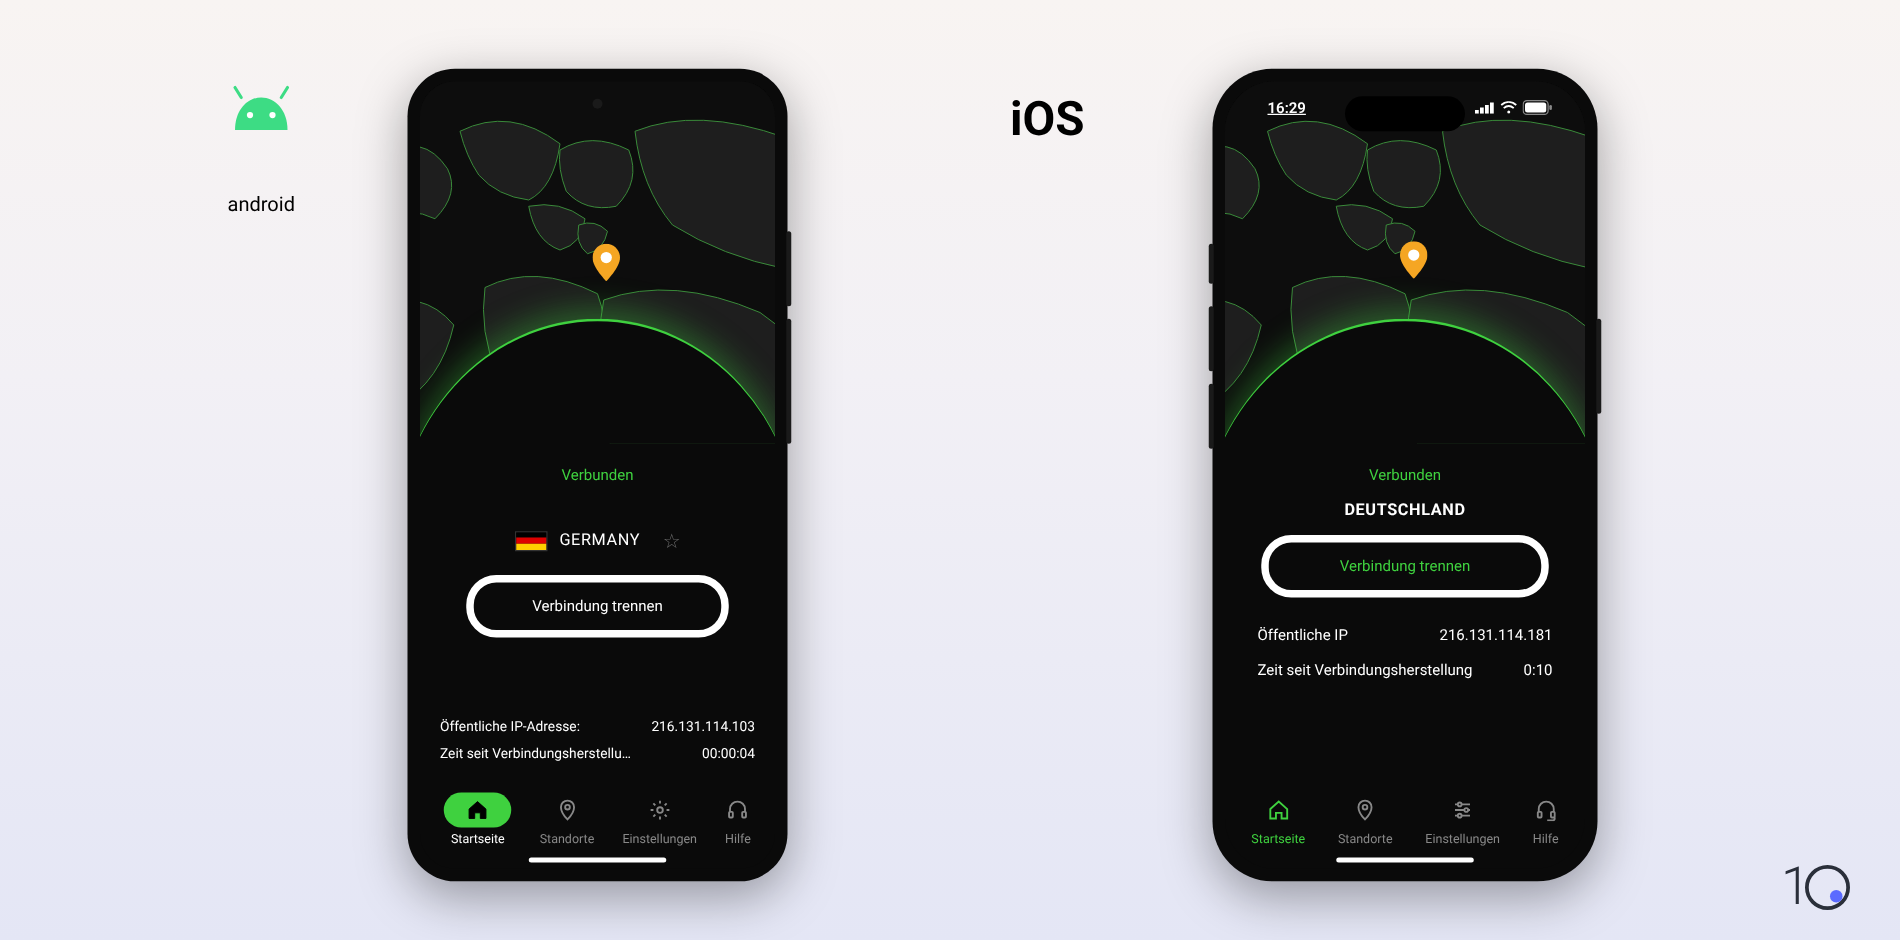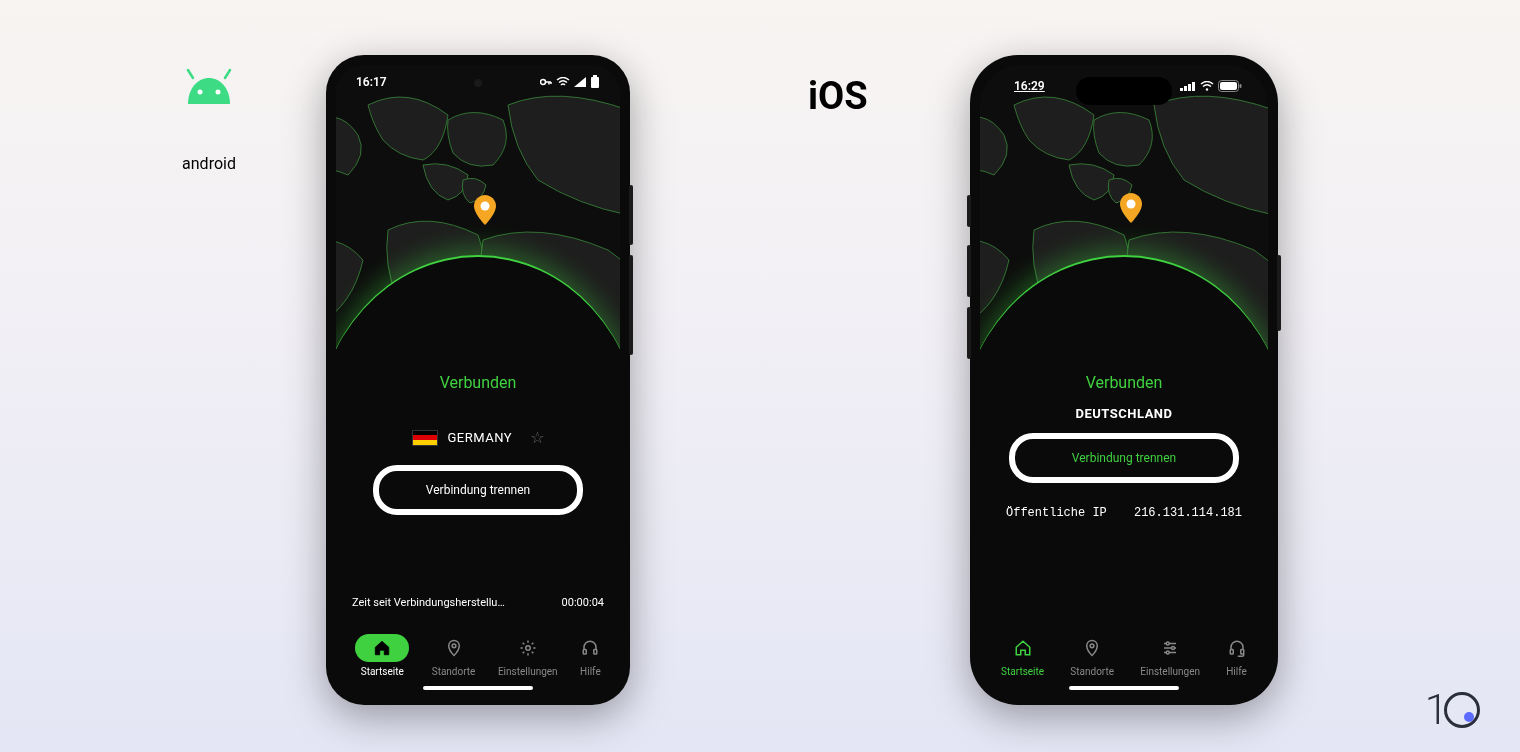--- a/index.html
+++ b/index.html
@@ -76,21 +76,21 @@
     box-shadow: 0 -8px 24px rgba(63,209,63,0.35);
     background: #0a0a0a;
   }
   .map-pin {
     position: absolute;
     width: 22px; height: 30px;
   }
 
   
   .content { position: absolute; top: 290px; left: 0; right: 0; bottom: 70px; display: flex; flex-direction: column; align-items: center; }
-  .status-text { color: #3fd13f; font-size: 16px; margin-top: 18px; }
+  .status-text { color: #3fd13f; font-size: 12px; margin-top: 18px; }
 
   .country-row { display: flex; align-items: center; gap: 10px; margin-top: 36px; }
   .flag-de { width: 26px; height: 16px; display: flex; flex-direction: column; border: 1px solid #333; }
   .flag-de div { flex: 1; }
   .country-name { font-size: 13px; font-weight: 400; letter-spacing: 0.5px; }
   .star-icon { color: #666; font-size: 16px; margin-left: 8px; }
 
   .disconnect-btn {
     margin-top: 18px;
     border: 6px solid #ffffff;
@@ -101,21 +101,21 @@
     font-size: 12px;
     width: 210px;
     text-align: center;
   }
   .ios-phone .disconnect-btn { color: #3fd13f; width: 230px; }
   .ios-phone .country-name-ios { font-size: 13px; font-weight: 700; margin-top: 14px; letter-spacing: 0.5px; }
 
   .info-section { margin-top: auto; width: 100%; padding: 0 16px 12px; font-size: 11px; }
   .info-row { display: flex; justify-content: space-between; padding: 4px 0; }
   .ios-phone .info-section { margin-top: 16px; padding: 0 26px; font-size: 12px; }
-  .ios-phone .info-row { padding: 7px 0; font-family: Liberation Mono, monospace; }
+  .ios-phone .info-row { padding: 7px 0; }
 
   
   .bottom-nav {
     position: absolute; bottom: 0; left: 0; right: 0; height: 70px;
     display: flex; justify-content: space-around; align-items: center;
     padding: 6px 8px 16px;
   }
   .nav-item { display: flex; flex-direction: column; align-items: center; gap: 4px; color: #888; font-size: 10px; }
   .nav-item.active { color: #fff; }
   .ios-phone .nav-item.active { color: #3fd13f; }
@@ -150,39 +150,20 @@
 </div>
 
 <div class="os-label ios-label">iOS</div>
 
 <div class="phone android-phone">
   <div class="side-btn sb1"></div>
   <div class="side-btn sb2"></div>
   <div class="phone-screen">
     <div class="notch-dot"></div>
 
-    <div class="status-bar">
-      <span>16:17</span>
-      <div class="status-right">
-        <svg width="12" height="10" viewBox="0 0 12 10">
-            <circle cx="3" cy="5" r="2.5" fill="none" stroke="#fff" stroke-width="1.5"></circle>
-            <path d="M5.5 5 H11 M9 5 V7.5 M11 5 V7" stroke="#fff" stroke-width="1.5"></path>
-          </svg>
-        <svg width="14" height="10" viewBox="0 0 14 10">
-            <path d="M1 3 Q7 -2 13 3 M3 5.5 Q7 2 11 5.5 M5 8 Q7 6 9 8" fill="none" stroke="#fff" stroke-width="1.5"></path>
-          </svg>
-        <svg width="12" height="10" viewBox="0 0 12 10">
-            <path d="M0 10 L12 10 L12 0 Z" fill="#fff"></path>
-          </svg>
-        <svg width="10" height="14" viewBox="0 0 10 14">
-            <rect x="1" y="2" width="8" height="11" rx="1" fill="#fff"></rect>
-            <rect x="3" y="0" width="4" height="2" fill="#fff"></rect>
-          </svg>
-      </div>
-    </div>
 
     <div class="map-section">
       <svg class="map-svg" viewBox="0 0 300 290" preserveAspectRatio="xMidYMid slice">
         <rect width="300" height="290" fill="#0d0d0d"></rect>
         <g fill="#1e1e1e" stroke="#3a8a3a" stroke-width="0.8">
           <path d="M-20 60 Q10 40 30 70 Q40 90 20 110 Q0 100 -20 110 Z"></path>
           <path d="M40 40 Q80 20 120 50 Q115 85 95 95 Q70 92 55 75 Q45 60 40 40 Z"></path>
           <path d="M120 55 Q145 40 175 55 Q185 80 165 100 Q140 105 125 88 Q118 70 120 55 Z"></path>
           <path d="M180 40 Q230 20 300 45 L300 150 Q250 140 210 115 Q185 85 180 40 Z"></path>
           <path d="M95 100 Q120 95 140 110 Q138 130 120 135 Q100 128 95 100 Z"></path>
@@ -209,20 +190,24 @@
             <div style="background:#ffce00"></div>
         </div>
         <span class="country-name">GERMANY</span>
         <span class="star-icon">☆</span>
       </div>
 
       <div class="disconnect-btn">Verbindung trennen</div>
 
       <div class="info-section">
         <div class="info-row">
+          <span>Öffentliche IP-Adresse:</span>
+          <span>216.131.114.103</span>
+        </div>
+        <div class="info-row">
           <span>Zeit seit Verbindungsherstellu…</span>
           <span>00:00:04</span>
         </div>
       </div>
     </div>
 
     <div class="bottom-nav">
       <div class="nav-item active">
         <div class="nav-icon-wrap pill">
             <svg class="nav-icon" viewBox="0 0 24 24" fill="#000">
@@ -319,20 +304,24 @@
     <div class="content">
       <div class="status-text">Verbunden</div>
       <div class="country-name-ios">DEUTSCHLAND</div>
       <div class="disconnect-btn" style="margin-top:12px;">Verbindung trennen</div>
 
       <div class="info-section">
         <div class="info-row">
           <span>Öffentliche IP</span>
           <span>216.131.114.181</span>
         </div>
+        <div class="info-row">
+          <span>Zeit seit Verbindungsherstellung</span>
+          <span>0:10</span>
+        </div>
       </div>
     </div>
 
     <div class="bottom-nav">
       <div class="nav-item active">
         <div class="nav-icon-wrap">
             <svg class="nav-icon" viewBox="0 0 24 24" fill="none" stroke="#3fd13f" stroke-width="2">
               <path d="M3 11 L12 3 L21 11 V21 H15 V15 H9 V21 H3 Z"></path>
             </svg>
           </div>

